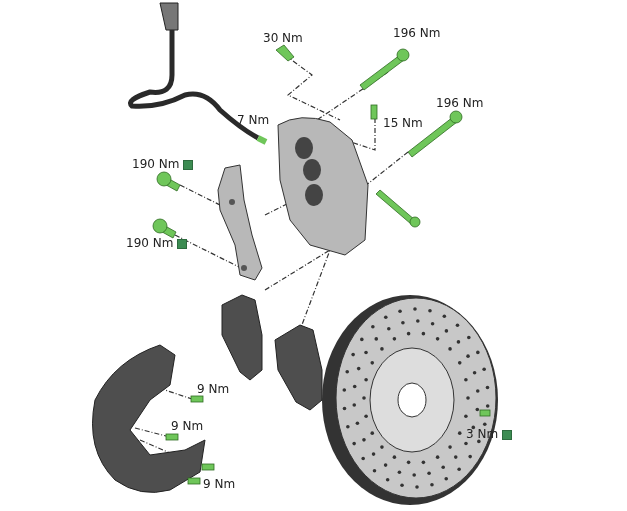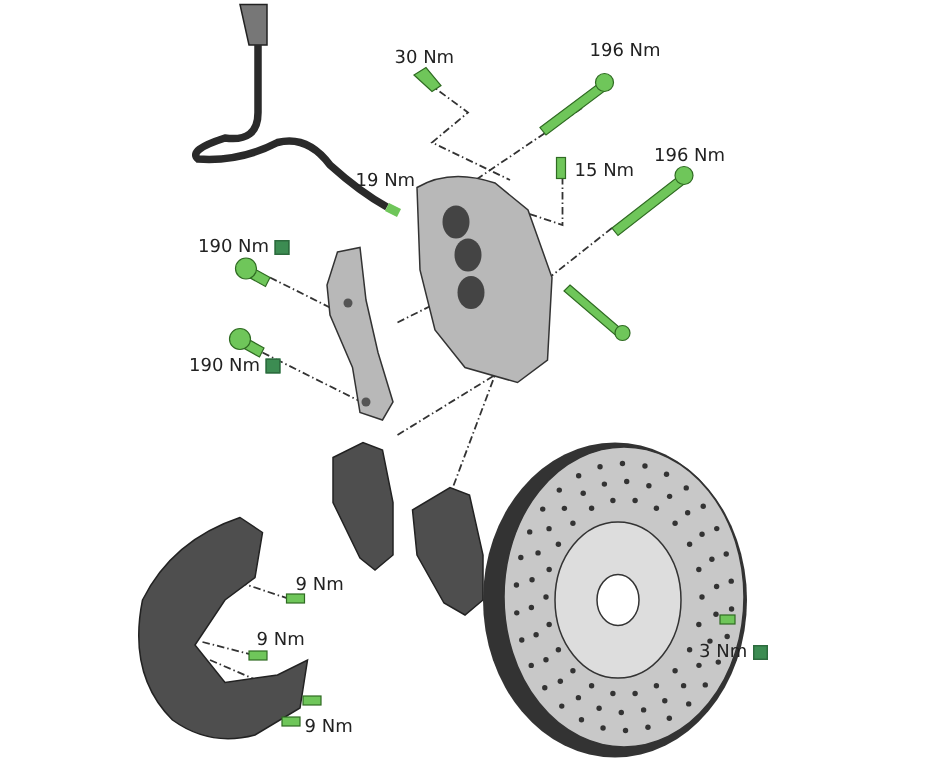--- a/index.html
+++ b/index.html
@@ -166,21 +166,21 @@
     <rect class="bolt" x="191" y="396" width="12" height="6"></rect>
     <rect class="bolt" x="166" y="434" width="12" height="6"></rect>
     <rect class="bolt" x="202" y="464" width="12" height="6"></rect>
     <rect class="bolt" x="188" y="478" width="12" height="6"></rect>
     <rect class="bolt" x="480" y="410" width="10" height="6"></rect>
   </g>
 </svg>
 
 <div class="lbl" style="left:263px;top:31px">30 Nm</div>
 <div class="lbl" style="left:393px;top:26px">196 Nm</div>
-<div class="lbl" style="left:383px;top:106px">15 Nm</div>
+<div class="lbl" style="left:383px;top:116px">15 Nm</div>
 <div class="lbl" style="left:436px;top:96px">196 Nm</div>
-<div class="lbl" style="left:237px;top:113px">19 Nm</div>
+<div class="lbl" style="left:237px;top:113px">7 Nm</div>
 <div class="lbl" style="left:132px;top:157px"><span>190 Nm</span><span class="sq"></span></div>
 <div class="lbl" style="left:126px;top:236px"><span>190 Nm</span><span class="sq"></span></div>
 <div class="lbl" style="left:197px;top:382px">9 Nm</div>
 <div class="lbl" style="left:171px;top:419px">9 Nm</div>
 <div class="lbl" style="left:203px;top:477px">9 Nm</div>
 <div class="lbl" style="left:466px;top:427px"><span>3 Nm</span><span class="sq"></span></div>
 
 </body></html>

